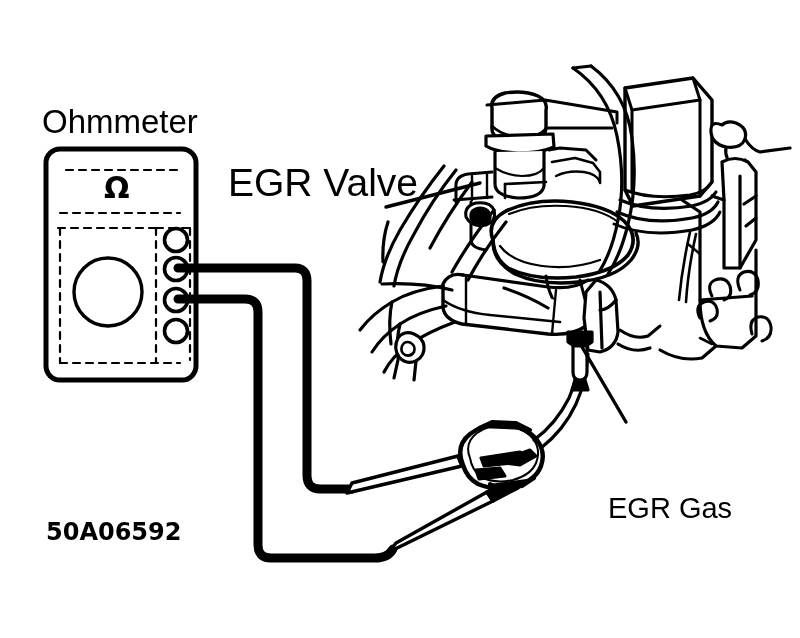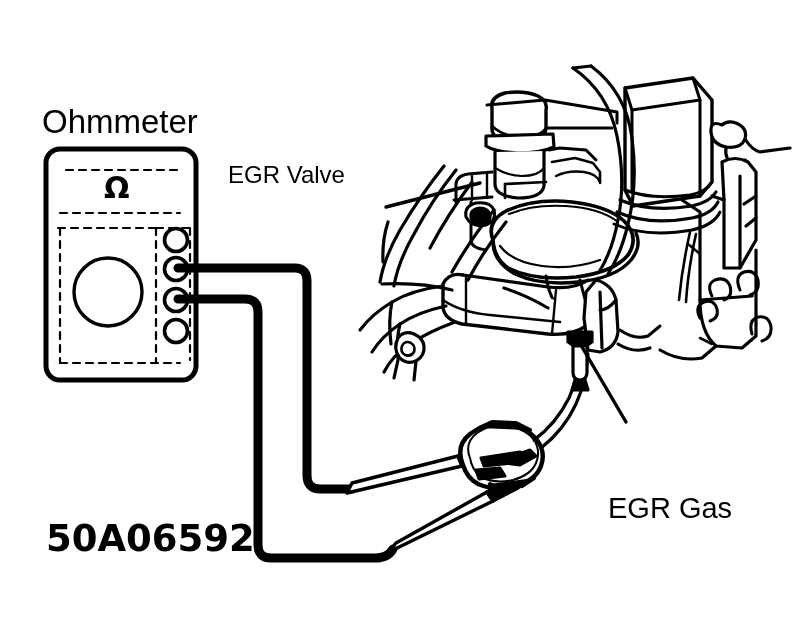--- a/index.html
+++ b/index.html
@@ -2,23 +2,23 @@
 <html><head>
 <meta charset="utf-8">
 <style>
   html,body{margin:0;padding:0;background:#ffffff;}
   body{width:800px;height:638px;overflow:hidden;
        font-family:"Liberation Sans", sans-serif;color:#000;}
   #stage{position:relative;width:800px;height:638px;background:#84cc16;}
   #art{position:absolute;left:0;top:0;width:800px;height:638px;}
   .lbl{position:absolute;white-space:pre;color:#000;line-height:1.02;}
   #lbl-ohmmeter{left:42px; top:105px; font-size:33px; letter-spacing:0px;}
-  #lbl-egrvalve{left:228px; top:163px; font-size:24px;}
+  #lbl-egrvalve{left:228px; top:163px; font-size:39px;}
   #lbl-sensor{left:608px; top:423px; font-size:29px; line-height:1.18;}
-  #lbl-partno{left:46px; top:520px; font-size:37px; font-weight:bold;
+  #lbl-partno{left:46px; top:520px; font-size:24px; font-weight:bold;
               font-family:"DejaVu Sans", sans-serif; letter-spacing:0px;}
   #lbl-omega{position:absolute; left:104px; top:170px; font-size:30px;
              font-family:"DejaVu Sans", sans-serif; font-weight:bold;}
 </style>
 </head>
 <body>
 
 <div id="stage">
 
   <svg id="art" viewBox="0 0 800 638" xmlns="http://www.w3.org/2000/svg">

